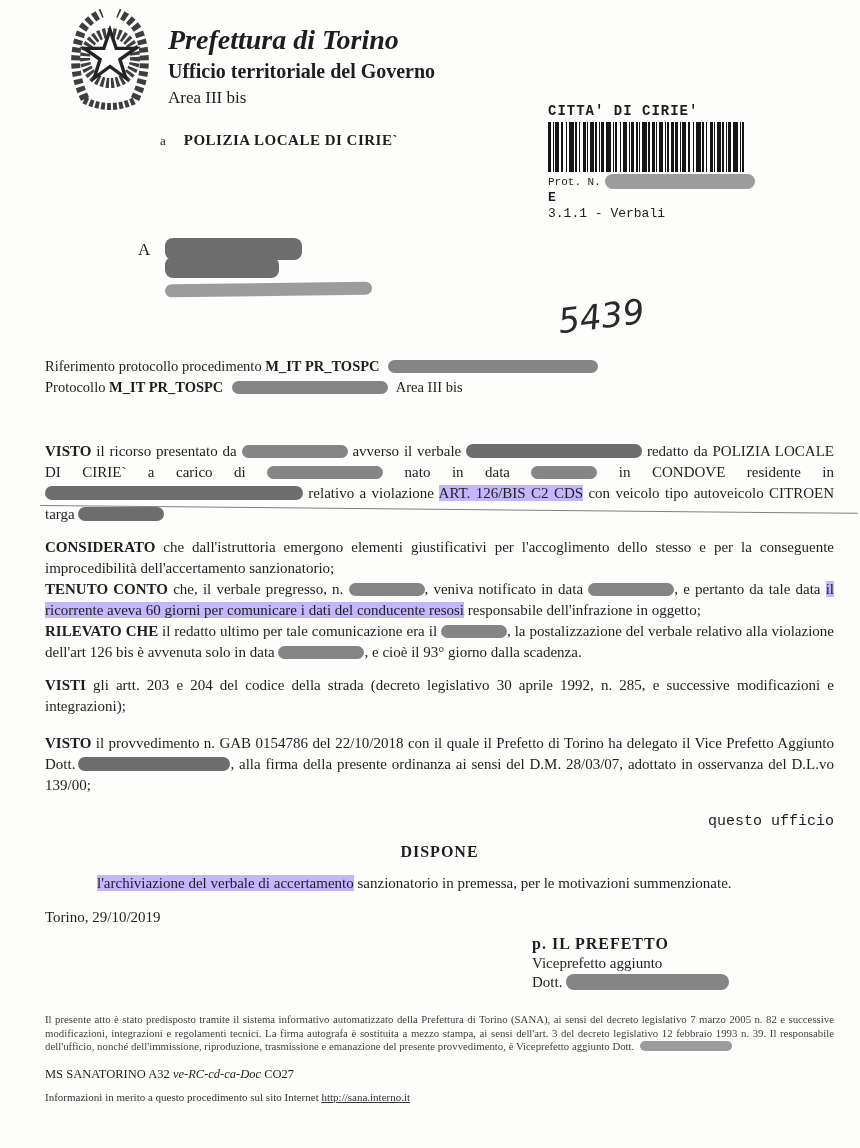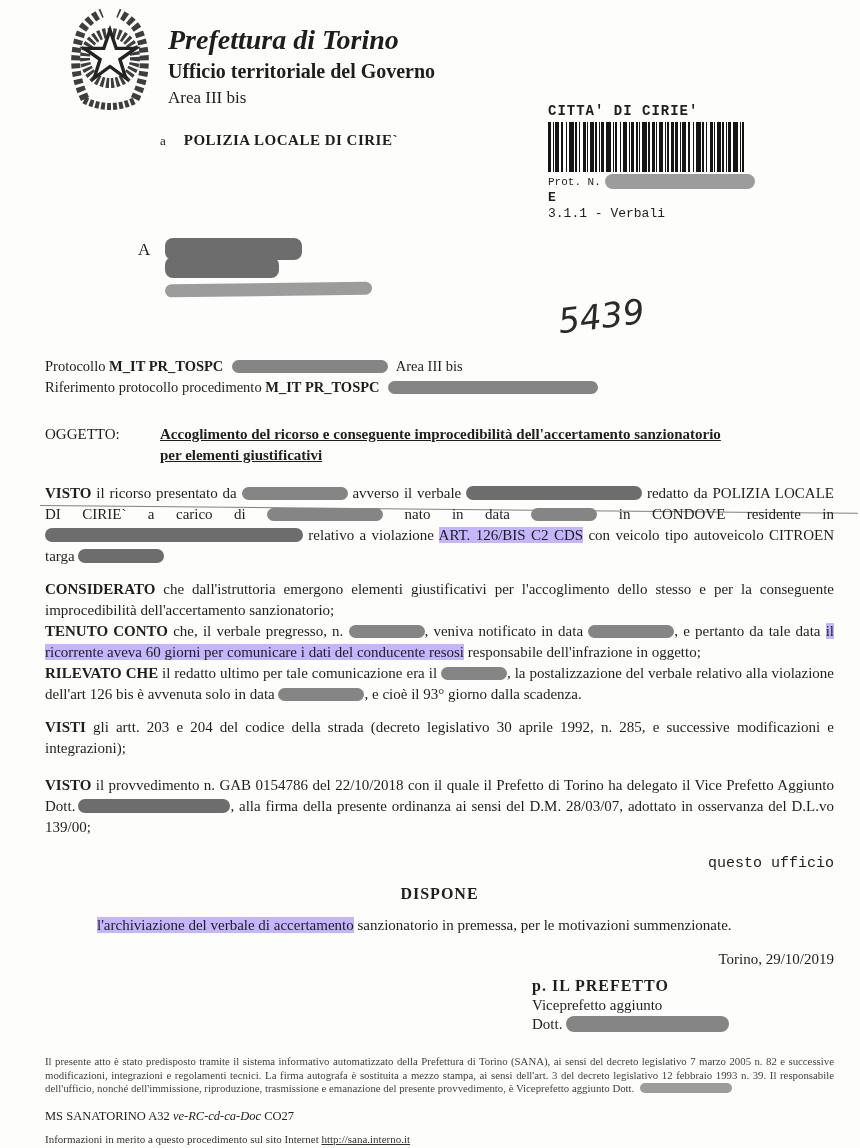--- a/index.html
+++ b/index.html
@@ -46,21 +46,21 @@
   .subject-label{width:115px; flex:none; font-size:15px;}
   .subject-text{font-weight:bold; text-decoration:underline;}
   p{margin:0;}
   .mt-visto1{margin-top:17px;}
   .mt-block{margin-top:12px;}
   .mt-visti{margin-top:12px;}
   .mt-visto2{margin-top:16px;}
   .mt-ufficio{margin-top:15px; text-align:right;font-family:Liberation Mono, monospace;}
   .dispone{margin-top:9px; text-align:center; font-weight:bold; font-size:16px; letter-spacing:1px;}
   .dispone-body{margin-top:11px; text-indent:52px;}
-  .dateline{margin-top:13px; text-align:right;}
+  .dateline{margin-top:13px; text-align:left;}
   .hl{background:#c4b5fd;}
   
   .signature{margin-top:5px; margin-left:487px; text-align:left;}
   .sig1{font-weight:bold; font-size:16px; letter-spacing:1px;}
   .sig2,.sig3{font-size:15px; line-height:19px;}
   
   .fineprint{margin-top:21px; font-size:10.8px; line-height:13.5px; color:#3f3f3f; text-align:justify;}
   .fineprint .red{height:10px; border-radius:5px; vertical-align:-1px;}
   .msline{margin-top:10px; font-size:12.5px; text-align:left;}
   .ital{font-style:italic;}
@@ -118,43 +118,36 @@
   </div>
 
   <div class="handwritten">
     <svg width="100" height="56" viewBox="0 0 100 56">
       <text x="6" y="40" font-family="DejaVu Sans, sans-serif" font-style="italic" font-size="34" fill="#2a2a2a" transform="rotate(-7 50 28)">5439</text>
     </svg>
   </div>
 
   <div class="protocol">
     <div>
+      <span>Riferimento protocollo procedimento</span>
+      <span class="b">M_IT  PR_TOSPC</span>
+      <span class="red" style="width:210px;margin-left:5px;"></span>
+    </div>
+    <div>
       <span>Protocollo</span>
       <span class="b">M_IT  PR_TOSPC</span>
       <span class="red" style="width:156px;margin:0 5px;"></span>
       <span>Area III bis</span>
     </div>
-    <div>
-      <span>Riferimento protocollo procedimento</span>
-      <span class="b">M_IT  PR_TOSPC</span>
-      <span class="red" style="width:210px;margin-left:5px;"></span>
-    </div>
   </div>
 
   <div class="scanline"></div>
 
   <div class="docbody">
 
-    <div class="subject">
-      <div class="subject-label">OGGETTO:</div>
-      <div class="subject-text">
-        <span>Accoglimento del ricorso e conseguente improcedibilità dell'accertamento sanzionatorio</span><br>
-        <span>per elementi giustificativi</span>
-      </div>
-    </div>
 
     <p class="mt-visto1">
       <span class="kw b">VISTO</span><span> il ricorso presentato da </span><span class="red" style="width:106px;"></span><span> avverso il verbale </span><span class="red dark" style="width:176px;height:14px;"></span><span> redatto da POLIZIA LOCALE DI CIRIE` a carico di </span><span class="red" style="width:116px;"></span><span> nato in data </span><span class="red" style="width:66px;"></span><span> in  CONDOVE    residente in </span><span class="red dark" style="width:258px;height:14px;"></span><span> relativo a violazione </span><span class="hl">ART. 126/BIS C2 CDS</span><span>  con veicolo tipo autoveicolo CITROEN targa </span><span class="red dark" style="width:86px;height:14px;"></span>
     </p>
 
     <div class="mt-block">
       <p>
         <span class="kw b">CONSIDERATO</span><span> che dall'istruttoria emergono elementi giustificativi per l'accoglimento dello stesso e per la conseguente improcedibilità dell'accertamento sanzionatorio;</span>
       </p>
       <p>

